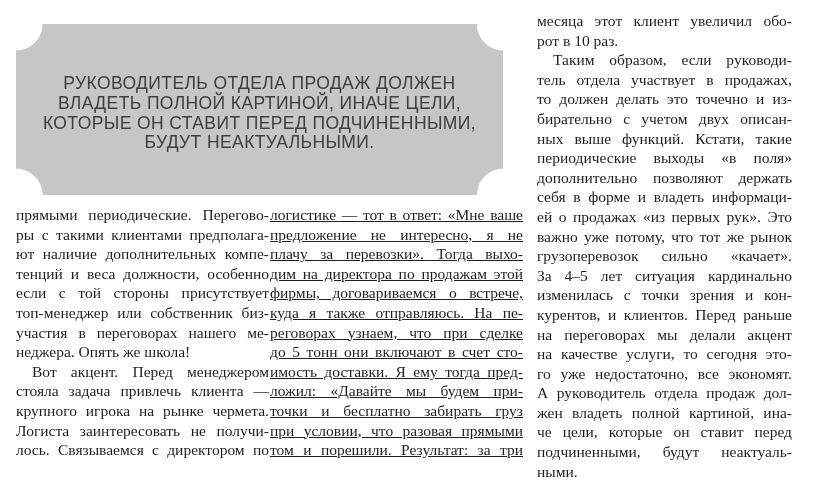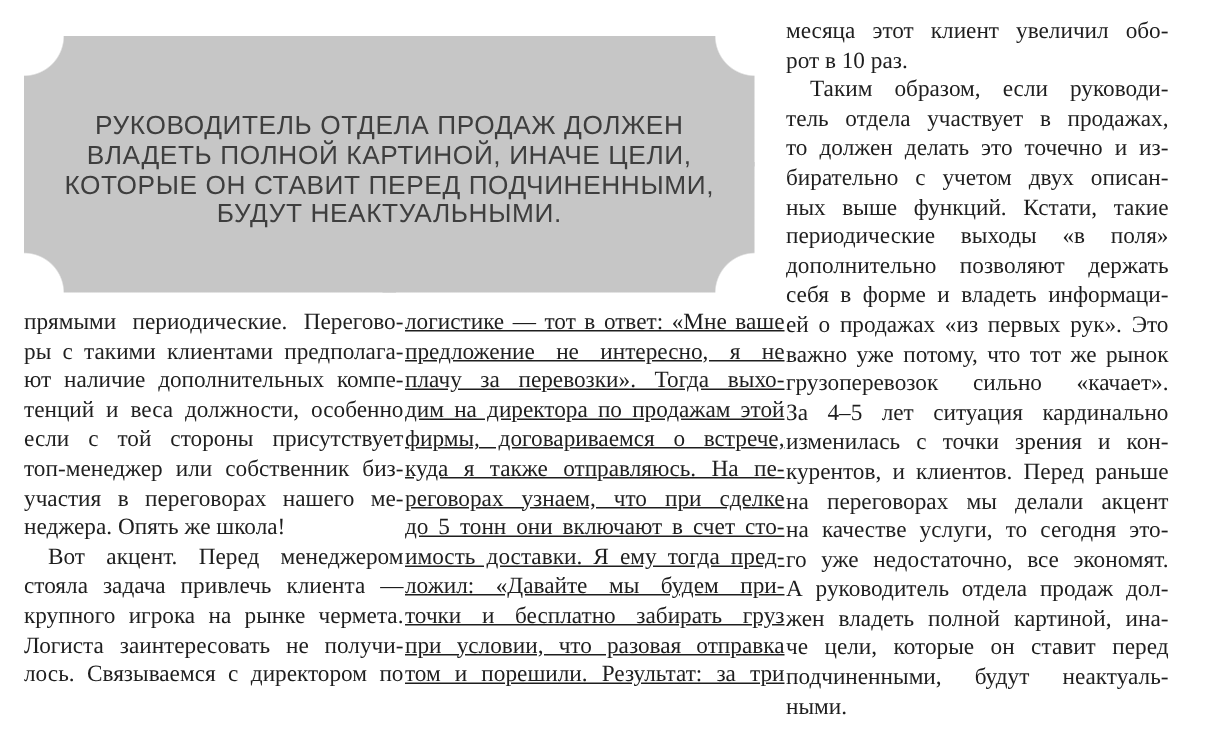--- a/index.html
+++ b/index.html
@@ -44,21 +44,21 @@
     text-indent: 0 !important;
     white-space: nowrap;
   }
   .col {
     position: absolute;
     color: var(--body-fg, #1e1e1e);
     font-size: 15.5px;
   }
   .col-1 { left: 16px;  top: 205px; width: 253px; }
   .col-2 { left: 270px; top: 205px; width: 253px; text-decoration: underline; }
-  .col-3 { left: 524px; top: 11px;  width: 255px; }
+  .col-3 { left: 537px; top: 11px;  width: 255px; }
   .line {
     height: 19.6px;
     line-height: 19.6px;
     text-align: justify;
     text-align-last: justify;
   }
   .line.end {
     text-align: left;
     text-align-last: left;
   }
@@ -96,21 +96,21 @@
       <div class="line">предложение не интересно, я не</div>
       <div class="line">плачу за перевозки». Тогда выхо-</div>
       <div class="line">дим на директора по продажам этой</div>
       <div class="line">фирмы, договариваемся о встрече,</div>
       <div class="line">куда я также отправляюсь. На пе-</div>
       <div class="line">реговорах узнаем, что при сделке</div>
       <div class="line">до 5 тонн они включают в счет сто-</div>
       <div class="line">имость доставки. Я ему тогда пред-</div>
       <div class="line">ложил: «Давайте мы будем при-</div>
       <div class="line">точки и бесплатно забирать груз</div>
-      <div class="line">при условии, что разовая отправка</div>
+      <div class="line">при условии, что разовая прямыми</div>
       <div class="line">том и порешили. Результат: за три</div>
     </div>
   <div class="col col-3">
       <div class="line">месяца этот клиент увеличил обо-</div>
       <div class="line end">рот в 10 раз.</div>
       <div class="line ind">Таким образом, если руководи-</div>
       <div class="line">тель отдела участвует в продажах,</div>
       <div class="line">то должен делать это точечно и из-</div>
       <div class="line">бирательно с учетом двух описан-</div>
       <div class="line">ных выше функций. Кстати, такие</div>

